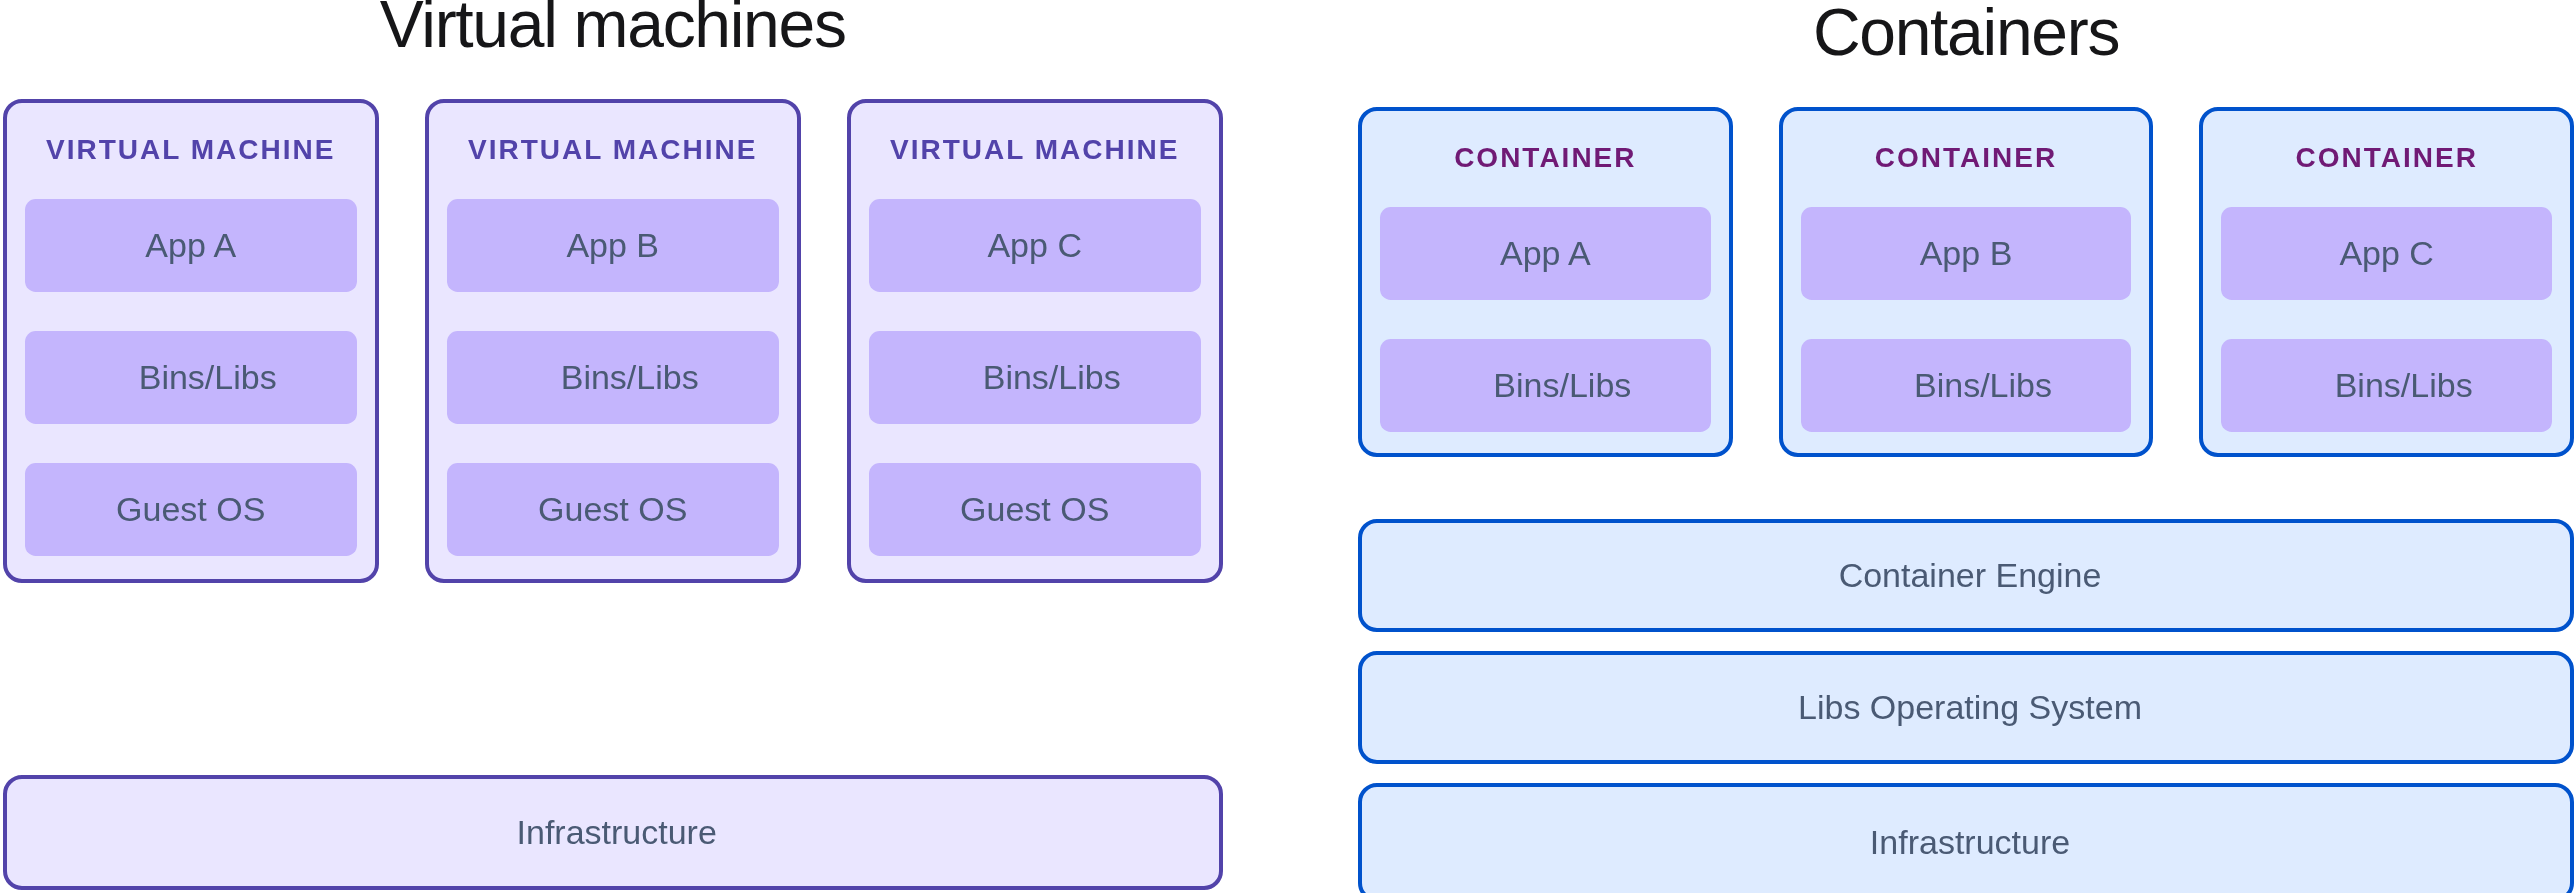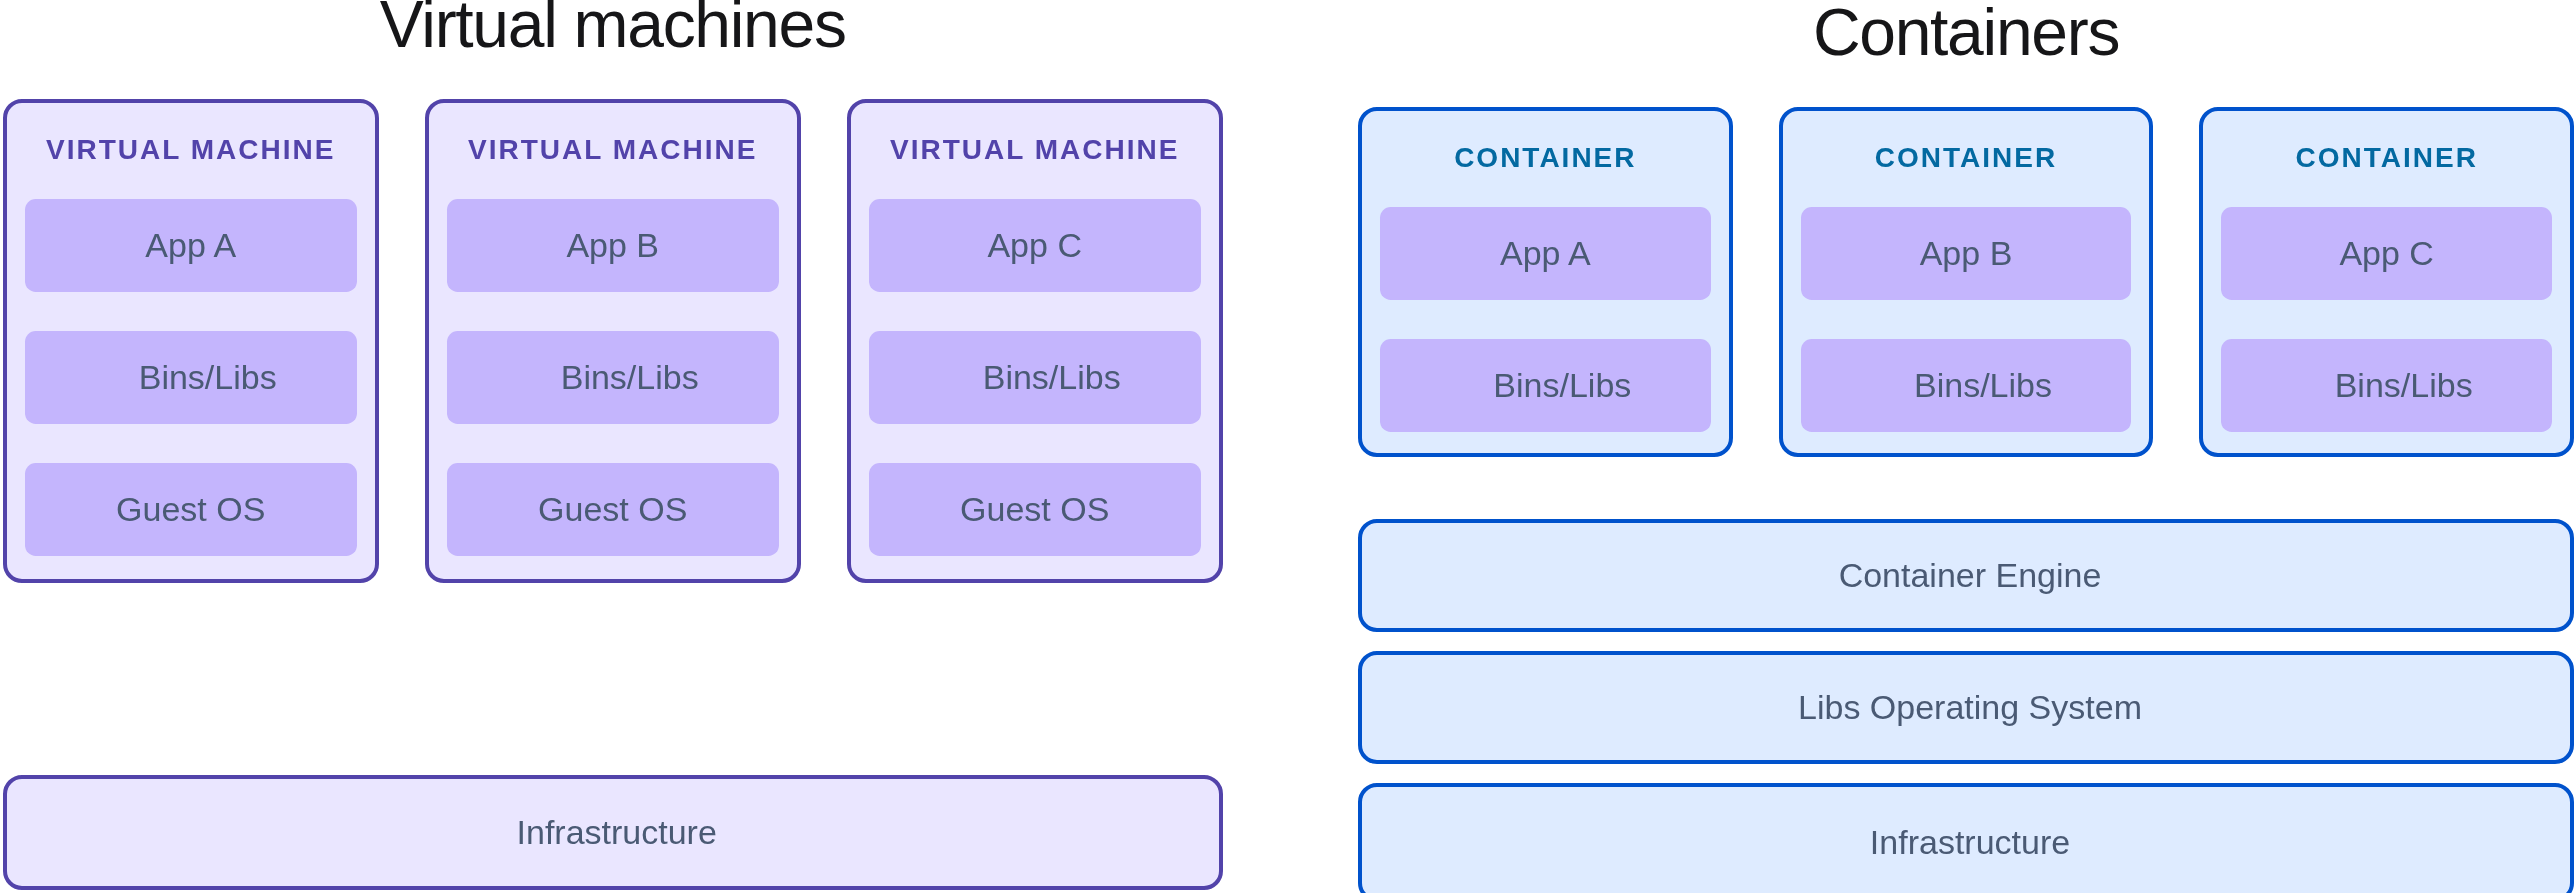--- a/index.html
+++ b/index.html
@@ -53,21 +53,21 @@
   .ct-box { height: 350px; border-color: #0052CC; background: #DEEBFF; }
 
   .box-header {
     margin-top: 31px;
     text-align: center;
     font-size: 28px;
     font-weight: 700;
     letter-spacing: 2px;
     color: #5243AA;
   }
-  .ct-box .box-header { color: #0369a1; }
+  .ct-box .box-header { color: #701a75; }
 
   .item {
     position: absolute;
     left: 18px;
     right: 18px;
     height: 93px;
     background: #c4b5fd;
     border-radius: 10.7px;
     display: flex;
     align-items: center;

